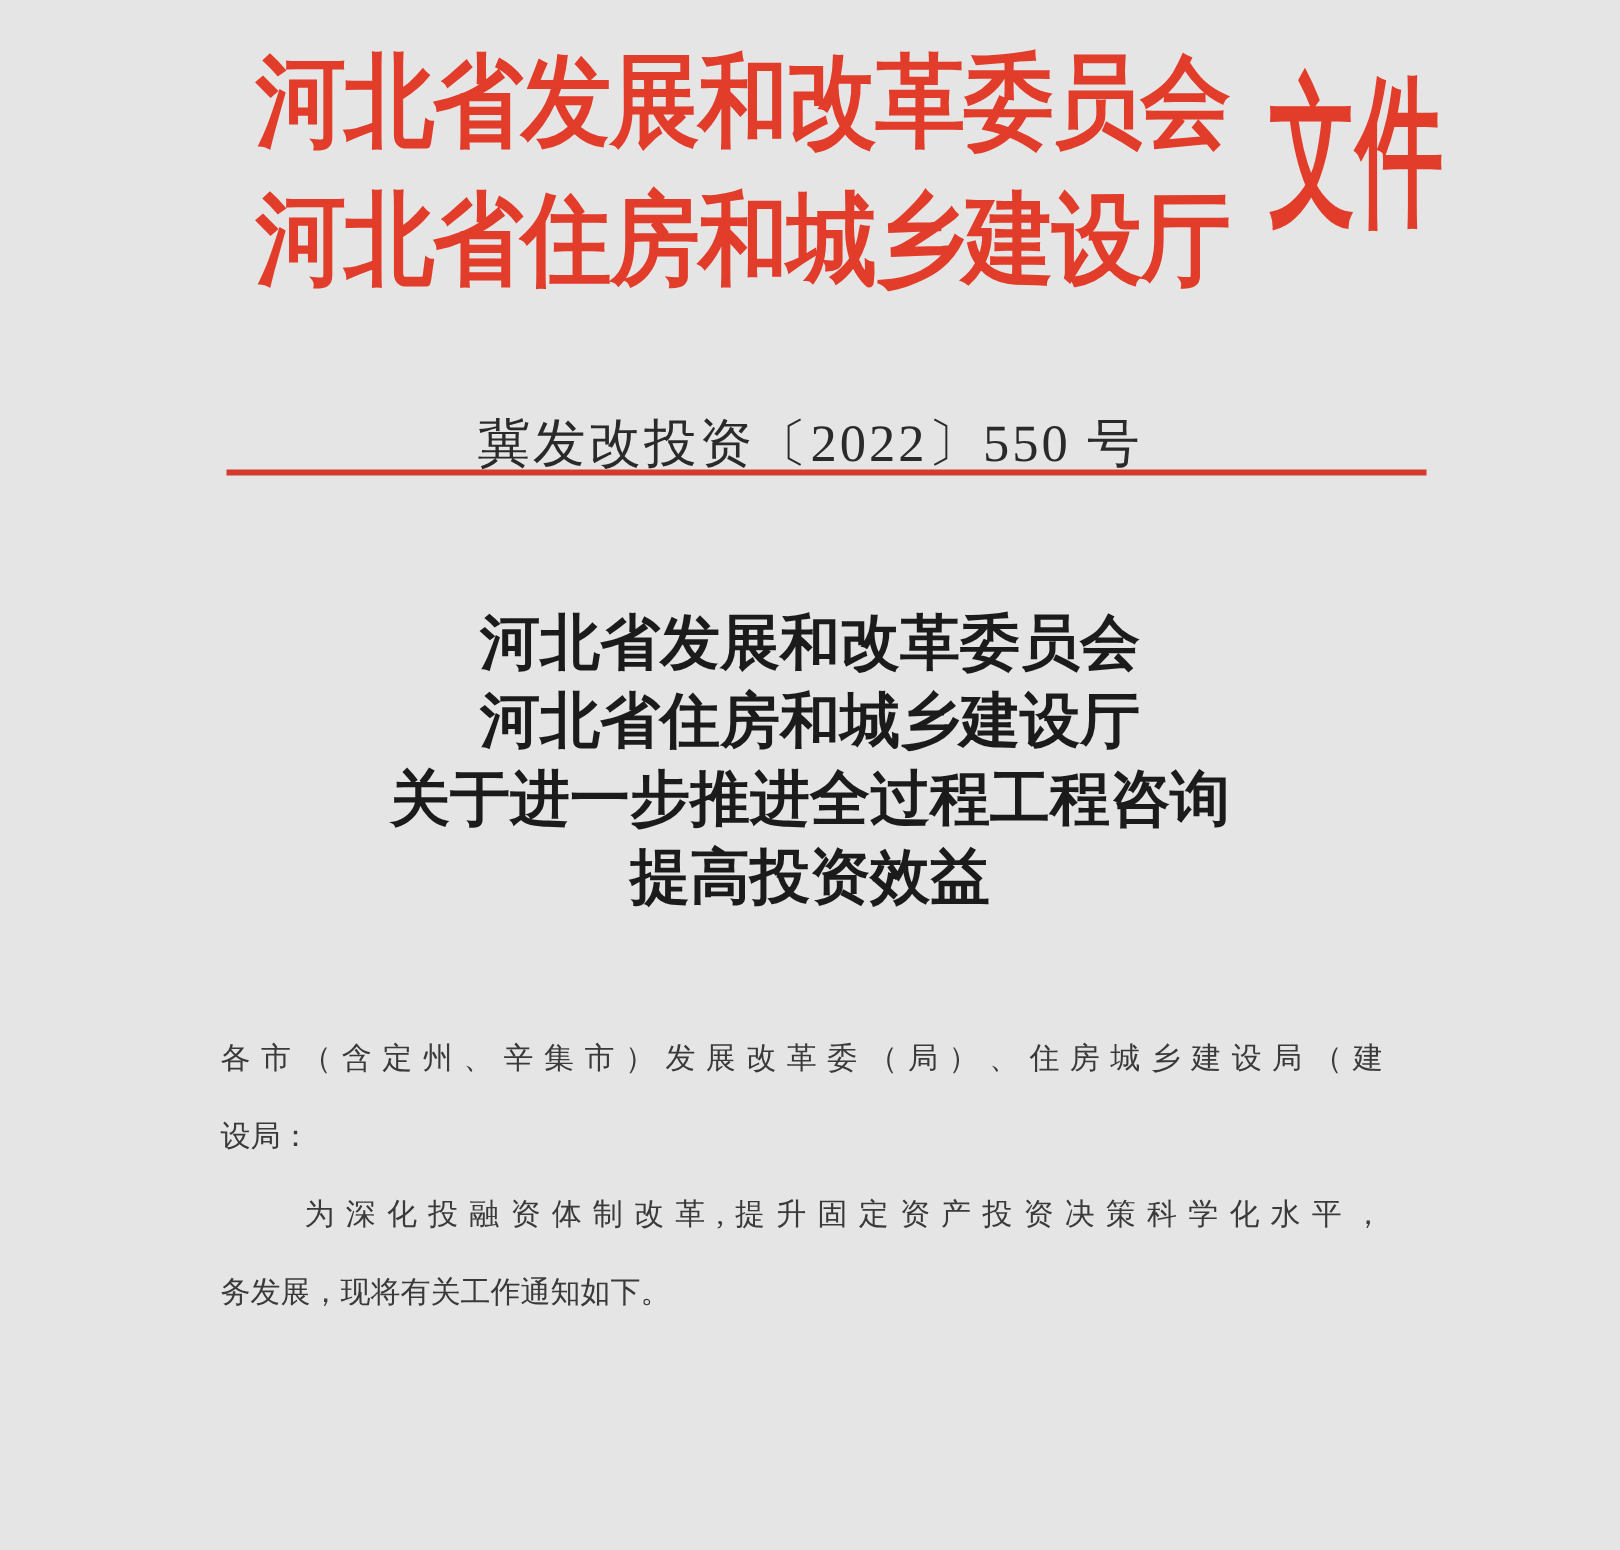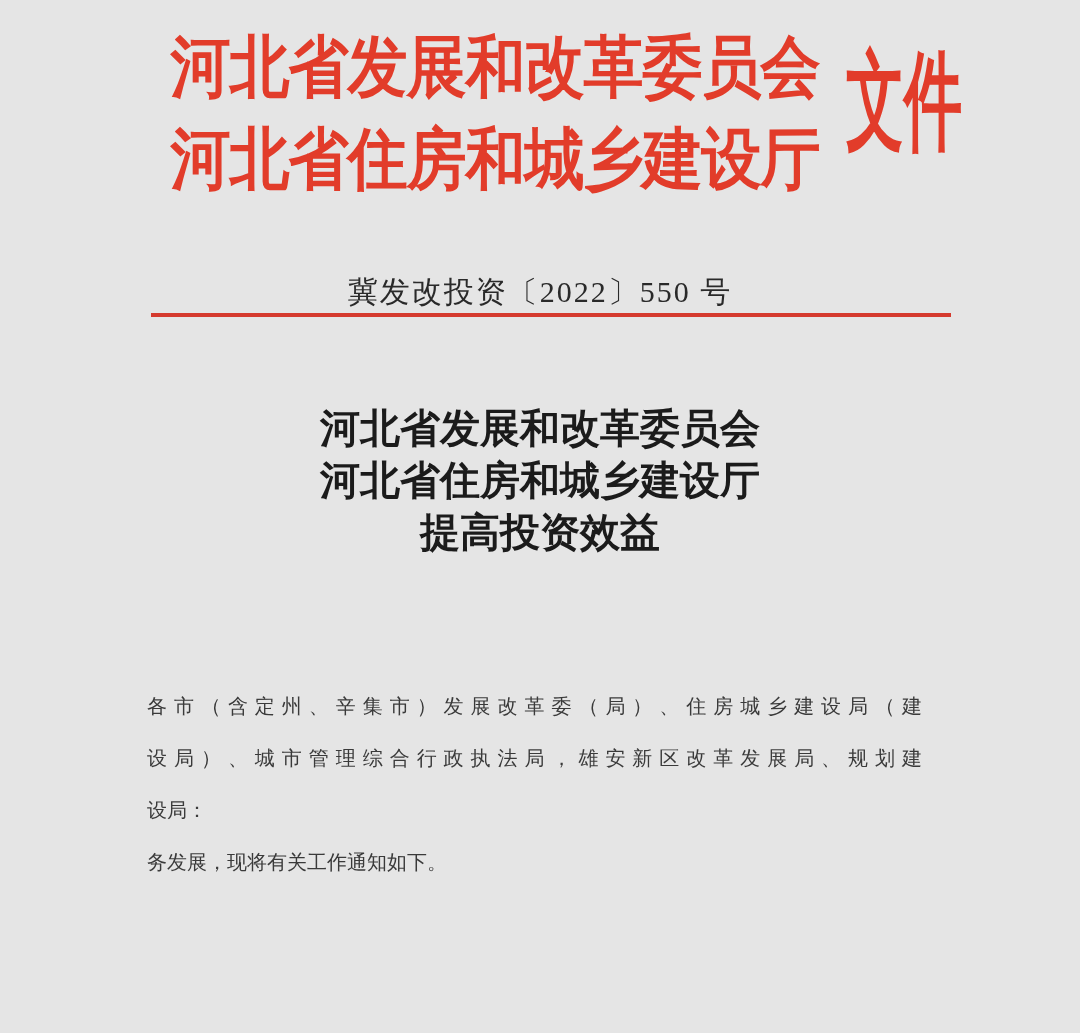--- a/index.html
+++ b/index.html
@@ -43,21 +43,21 @@
     transform-origin: top left;
   }
 
   
   .doc-number {
     position: absolute;
     top: 272px;
     left: 0;
     width: 100%;
     text-align: center;
-    font-size: 30px;
+    font-size: 35px;
     letter-spacing: 2px;
     color: #2a2a2a;
   }
   .red-rule {
     position: absolute;
     top: 313px;
     left: 151px;
     width: 800px;
     height: 4px;
     background: #d53a2e;
@@ -114,23 +114,24 @@
   </div>
   <div class="doc-type">文件</div>
 
   <div class="doc-number">冀发改投资〔2022〕550 号</div>
 
   <div class="red-rule"></div>
 
   <div class="title-block">
     <div class="title-line">河北省发展和改革委员会</div>
     <div class="title-line">河北省住房和城乡建设厅</div>
+    <div class="title-line">关于进一步推进全过程工程咨询</div>
     <div class="title-line">提高投资效益</div>
   </div>
 
   <div class="body-block">
     <div class="b-line">各市（含定州、辛集市）发展改革委（局）、住房城乡建设局（建</div>
-    <div class="b-line">设局）、城市管理综合行政执法局，雄安新区改革发展局、规划建</div>
     <div class="b-line open">设局：</div>
+    <div class="b-line indent">为深化投融资体制改革,提升固定资产投资决策科学化水平，</div>
     <div class="b-line open">务发展，现将有关工作通知如下。</div>
   </div>
 
 </div>
 
 </body></html>

